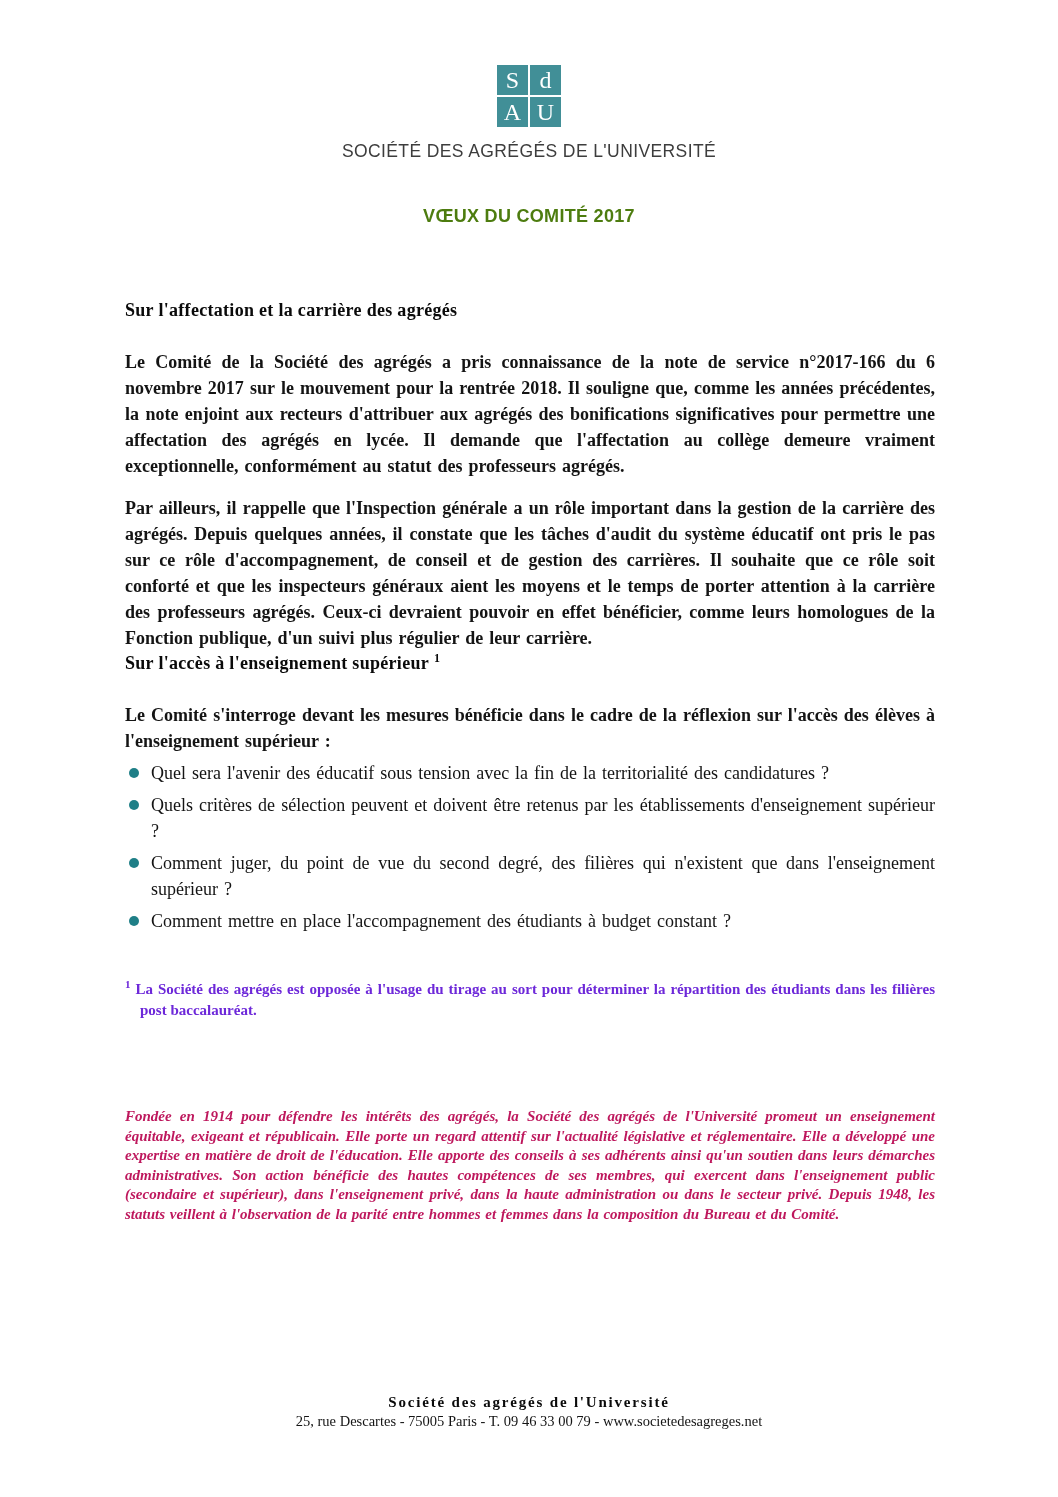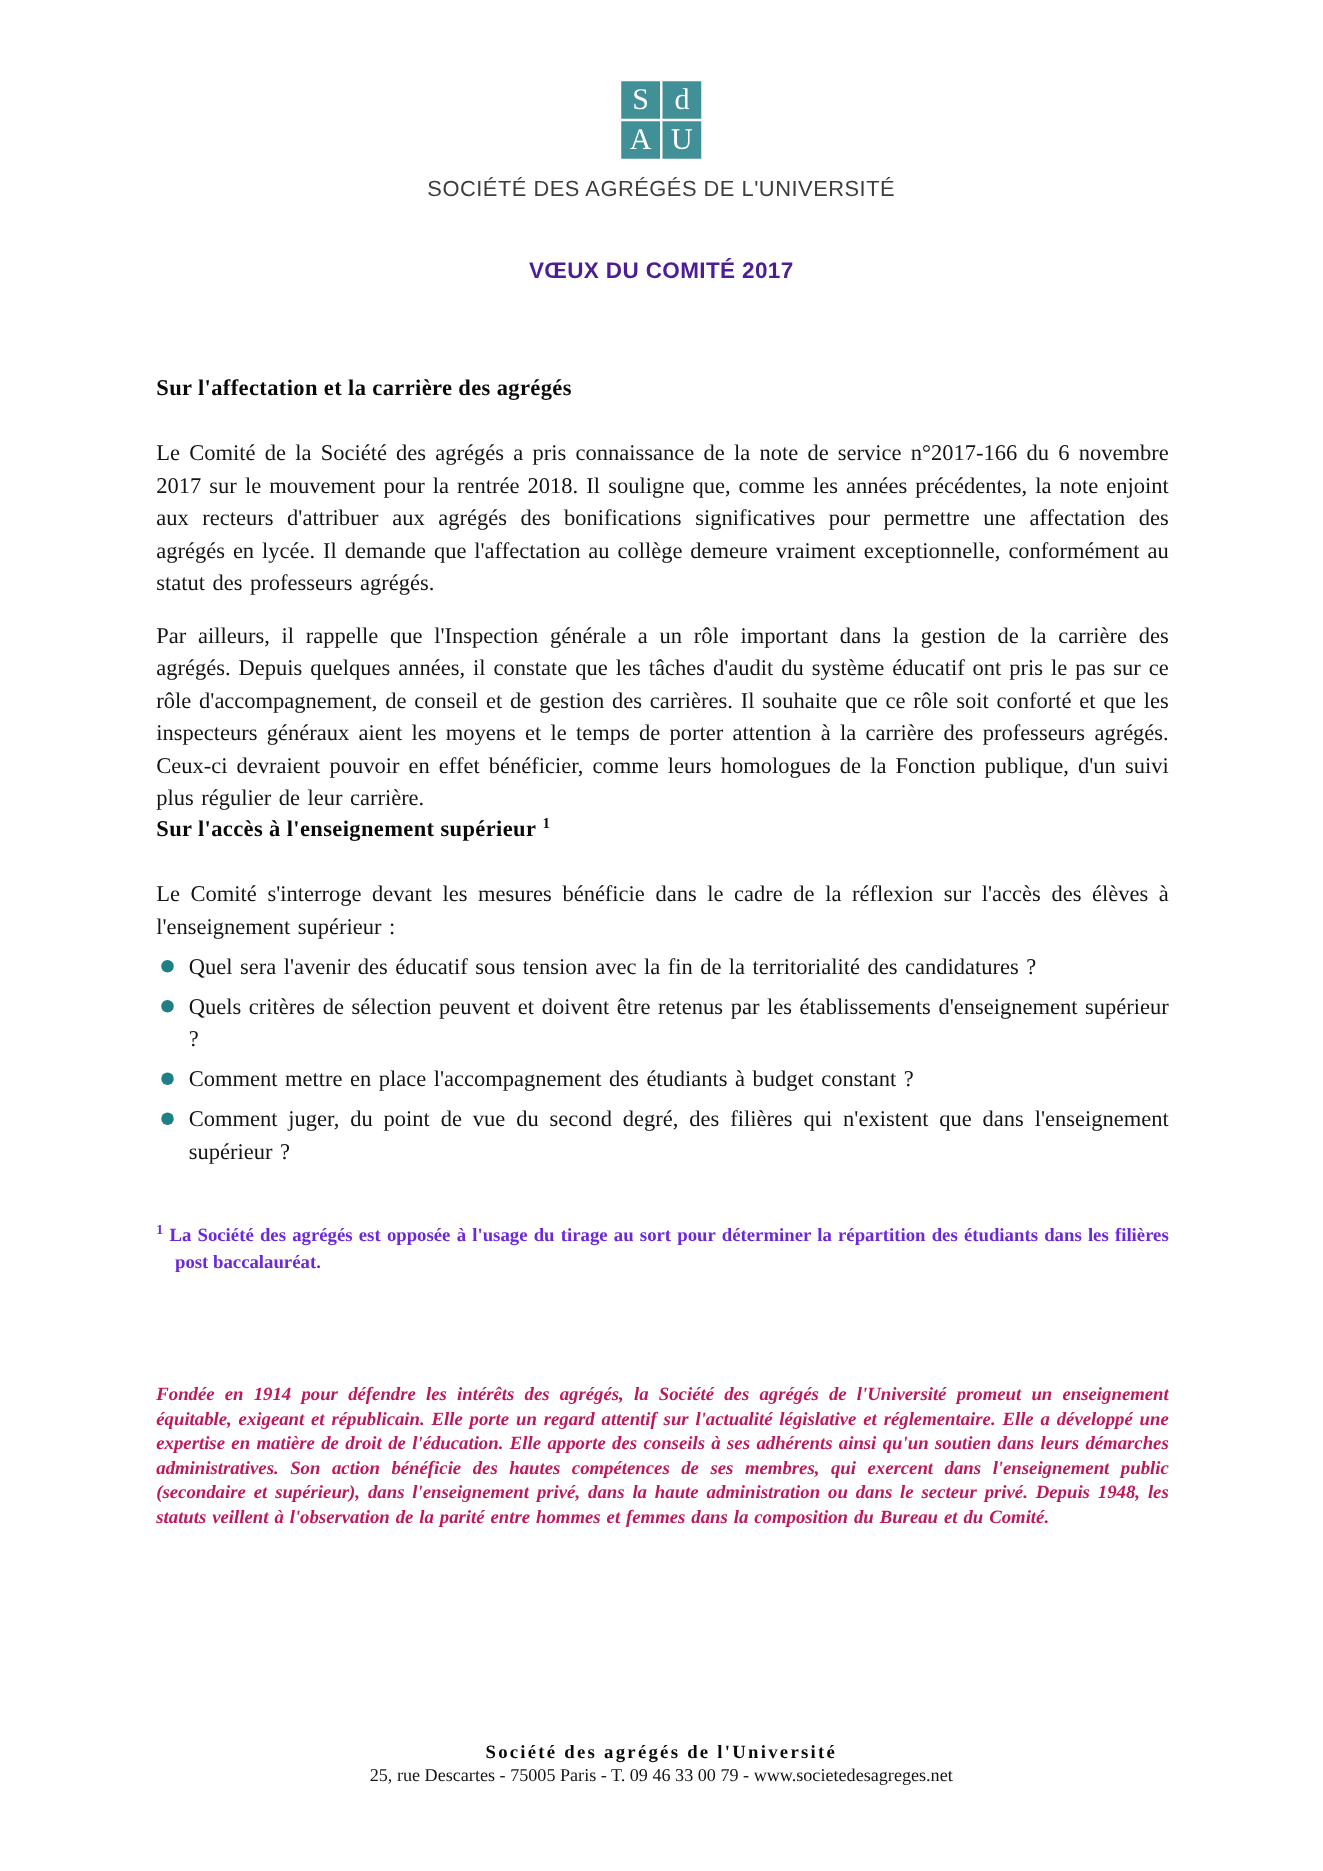--- a/index.html
+++ b/index.html
@@ -42,21 +42,21 @@
     letter-spacing: 0.4px;
     color: #3d3d3d;
   }
   .doc-title {
     margin-top: 44px;
     text-align: center;
     font-family: "Liberation Sans", sans-serif;
     font-size: 18px;
     font-weight: 700;
     letter-spacing: 0.3px;
-    color: #4c1d95;
+    color: #4d7c0f;
   }
   
   .content { margin: 0 123px 0 125px; }
   .sec-heading {
     margin: 0;
     text-align: left;
     font-size: 18px;
     font-weight: 700;
     letter-spacing: 0.3px;
     color: #0a0a0a;
@@ -66,20 +66,21 @@
   .sec-heading sup {
     font-size: 12px;
     margin-left: 5px;
   }
   .body-par {
     margin: 0;
     font-size: 18px;
     line-height: 26px;
     text-align: justify;
     word-spacing: 1.5px;
+    font-weight: bold;
   }
   .par-gap-lg { margin-top: 28px; }
   .par-gap-sm { margin-top: 16px; }
   ul.bullets {
     list-style: none;
     margin: 6px 0 0 0;
     padding: 0;
   }
   ul.bullets li {
     position: relative;
@@ -162,22 +163,22 @@
     <h2 class="sec-heading sec-heading-1">Sur l'affectation et la carrière des agrégés</h2>
     <p class="body-par par-gap-lg">Le Comité de la Société des agrégés a pris connaissance de la note de service n°2017-166 du 6 novembre 2017 sur le mouvement pour la rentrée 2018. Il souligne que, comme les années précédentes, la note enjoint aux recteurs d'attribuer aux agrégés des bonifications significatives pour permettre une affectation des agrégés en lycée. Il demande que l'affectation au collège demeure vraiment exceptionnelle, conformément au statut des professeurs agrégés.</p>
     <p class="body-par par-gap-sm">Par ailleurs, il rappelle que l'Inspection générale a un rôle important dans la gestion de la carrière des agrégés. Depuis quelques années, il constate que les tâches d'audit du système éducatif ont pris le pas sur ce rôle d'accompagnement, de conseil et de gestion des carrières. Il souhaite que ce rôle soit conforté et que les inspecteurs généraux aient les moyens et le temps de porter attention à la carrière des professeurs agrégés. Ceux-ci devraient pouvoir en effet bénéficier, comme leurs homologues de la Fonction publique, d'un suivi plus régulier de leur carrière.</p>
 
     <h2 class="sec-heading sec-heading-2"><span>Sur l'accès à l'enseignement supérieur</span><sup>1</sup></h2>
     <p class="body-par par-gap-lg">Le Comité s'interroge devant les mesures bénéficie dans le cadre de la réflexion sur l'accès des élèves à l'enseignement supérieur :</p>
 
     <ul class="bullets">
       <li><span class="bullet-dot"></span><span>Quel sera l'avenir des éducatif sous tension avec la fin de la territorialité des candidatures ?</span></li>
       <li><span class="bullet-dot"></span><span>Quels critères de sélection peuvent et doivent être retenus par les établissements d'enseignement supérieur ?</span></li>
+      <li><span class="bullet-dot"></span><span>Comment juger, du point de vue du second degré, des filières qui n'existent que dans l'enseignement supérieur ?</span></li>
       <li><span class="bullet-dot"></span><span>Comment mettre en place l'accompagnement des étudiants à budget constant ?</span></li>
-      <li><span class="bullet-dot"></span><span>Comment juger, du point de vue du second degré, des filières qui n'existent que dans l'enseignement supérieur ?</span></li>
     </ul>
 
     <div class="footnote"><sup>1</sup><span>La Société des agrégés est opposée à l'usage du tirage au sort pour déterminer la répartition des étudiants dans les filières post baccalauréat.</span></div>
 
     <div class="about">Fondée en 1914 pour défendre les intérêts des agrégés, la Société des agrégés de l'Université promeut un enseignement équitable, exigeant et républicain. Elle porte un regard attentif sur l'actualité législative et réglementaire. Elle a développé une expertise en matière de droit de l'éducation. Elle apporte des conseils à ses adhérents ainsi qu'un soutien dans leurs démarches administratives. Son action bénéficie des hautes compétences de ses membres, qui exercent dans l'enseignement public (secondaire et supérieur), dans l'enseignement privé, dans la haute administration ou dans le secteur privé. Depuis 1948, les statuts veillent à l'observation de la parité entre hommes et femmes dans la composition du Bureau et du Comité.</div>
 
   </div>
 
   <footer class="doc-footer">
     <div class="footer-org">Société des agrégés de l'Université</div>

